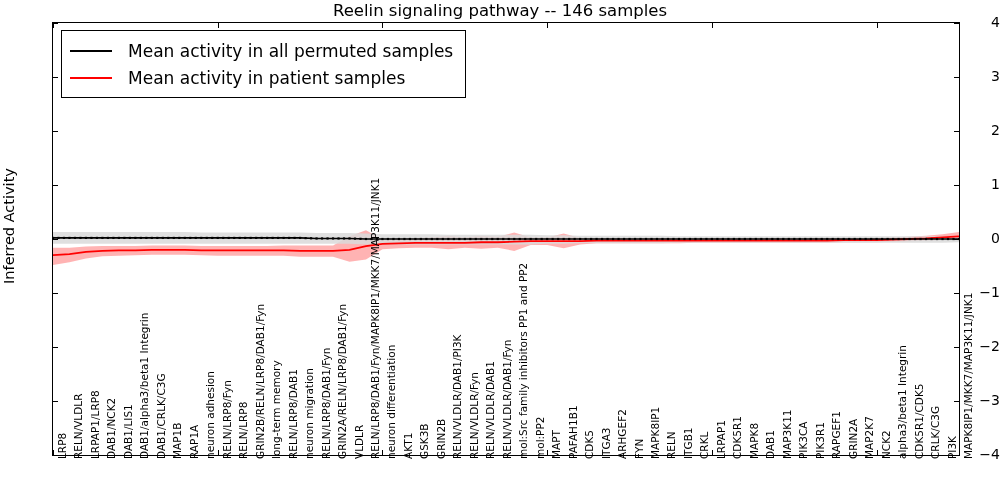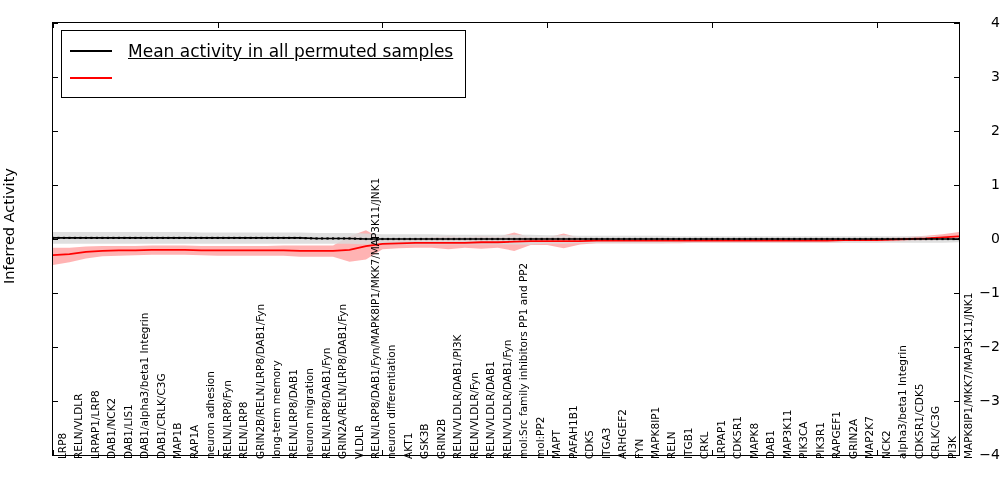--- a/index.html
+++ b/index.html
@@ -53,29 +53,30 @@
     position:absolute;left:52px;top:481px;width:908px;
     text-align:center;font-size:14.5px;color:#000;
   }
 
   
   #legend{
     position:absolute;left:61px;top:30px;
     border:1.1px solid #000;background:#fff;
     padding:6px 12px 6px 8px;box-sizing:border-box;
   }
-  .legend-row{display:flex;align-items:center;height:27px;text-decoration:underline;}
+  .legend-row{display:flex;align-items:center;height:27px;}
   .legend-swatch{width:42px;height:2px;margin-right:16px;flex:0 0 auto;}
   .legend-text{font-size:17px;color:#000;white-space:nowrap;}
 </style>
 </head>
 <body>
 
 <div id="figure">
 
+  <div id="chart-title">Reelin signaling pathway -- 146 samples</div>
 
   <div id="yaxis-labels">
       <div class="ytick-label" style="top: 23px;">4</div>
       <div class="ytick-label" style="top: 77px;">3</div>
       <div class="ytick-label" style="top: 131px;">2</div>
       <div class="ytick-label" style="top: 185px;">1</div>
       <div class="ytick-label" style="top: 239px;">0</div>
       <div class="ytick-label" style="top: 293px;">−1</div>
       <div class="ytick-label" style="top: 347px;">−2</div>
       <div class="ytick-label" style="top: 401px;">−3</div>
@@ -350,16 +351,17 @@
       <div class="xtick" style="left: 963px;">MAPK8IP1/MKK7/MAP3K11/JNK1</div>
     </div>
 
   <div id="legend">
     <div class="legend-row">
       <span class="legend-swatch" id="sw0" style="background: rgb(0, 0, 0);"></span>
       <span class="legend-text">Mean activity in all permuted samples</span>
     </div>
     <div class="legend-row">
       <span class="legend-swatch" id="sw1" style="background: rgb(255, 0, 0);"></span>
+      <span class="legend-text">Mean activity in patient samples</span>
     </div>
   </div>
 
 </div>
 
 </body></html>

